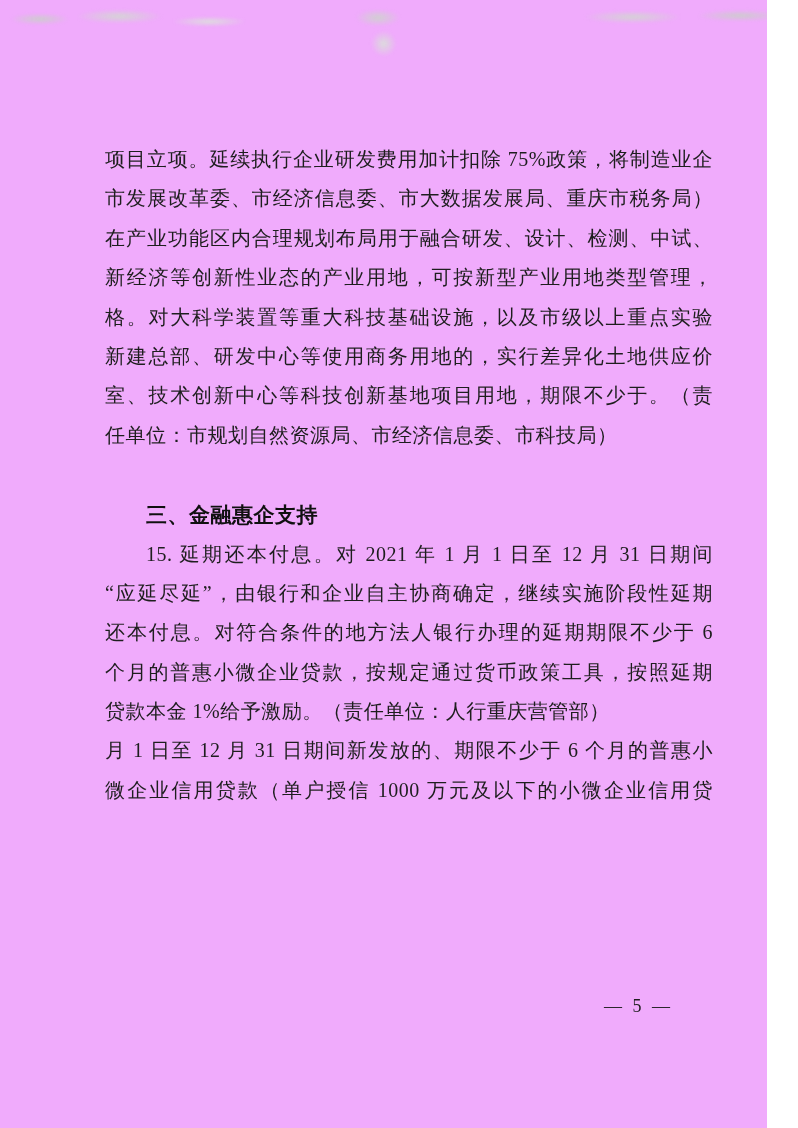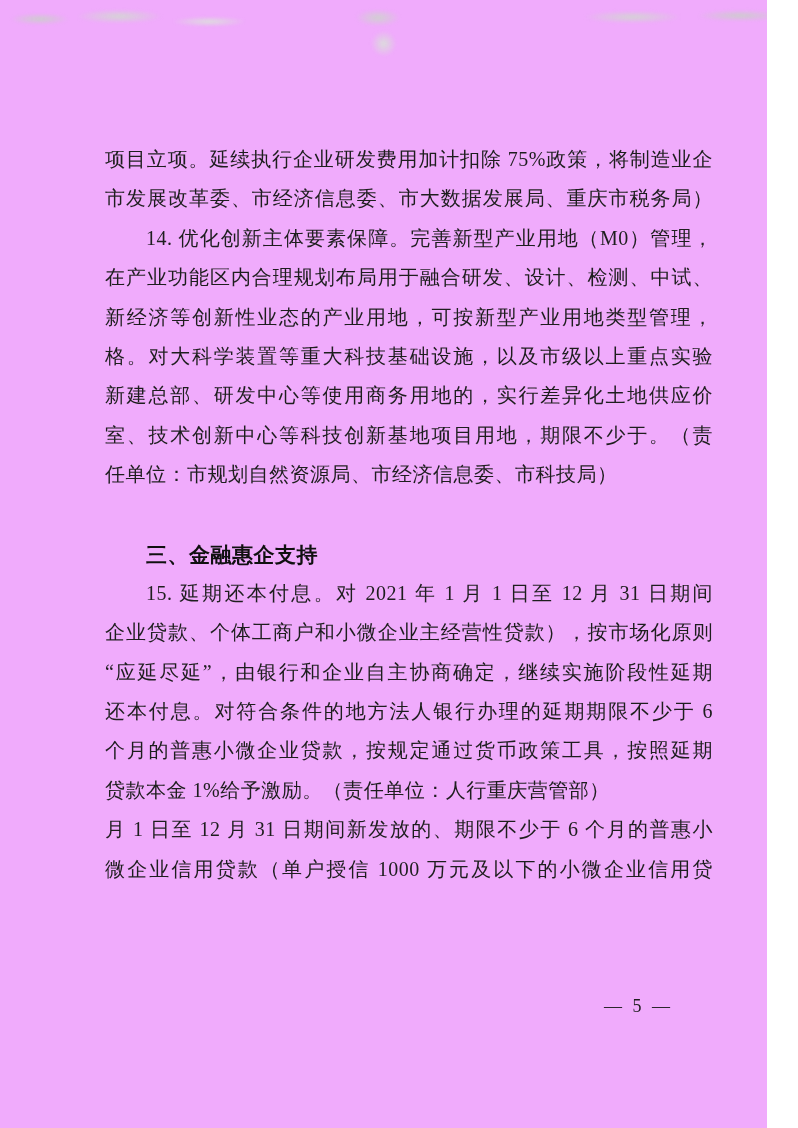--- a/index.html
+++ b/index.html
@@ -82,30 +82,28 @@
 <body>
 
 <div class="page">
   <div class="speck speck-left"></div>
   <div class="speck speck-mid"></div>
   <div class="speck speck-right"></div>
 
   <div class="text-block">
       <div class="line fill">项目立项。延续执行企业研发费用加计扣除 75%政策，将制造业企</div>
       <div class="line fill">市发展改革委、市经济信息委、市大数据发展局、重庆市税务局）</div>
-      <div class="line fill indent">14. 优化创新主体要素保障。完善新型产业用地（M0）管理，</div>
       <div class="line fill">在产业功能区内合理规划布局用于融合研发、设计、检测、中试、</div>
       <div class="line fill">新经济等创新性业态的产业用地，可按新型产业用地类型管理，</div>
       <div class="line fill">格。对大科学装置等重大科技基础设施，以及市级以上重点实验</div>
       <div class="line fill">新建总部、研发中心等使用商务用地的，实行差异化土地供应价</div>
       <div class="line fill">室、技术创新中心等科技创新基地项目用地，期限不少于。（责</div>
       <div class="line">任单位：市规划自然资源局、市经济信息委、市科技局）</div>
       <div class="line heading indent">三、金融惠企支持</div>
       <div class="line fill indent">15. 延期还本付息。对 2021 年 1 月 1 日至 12 月 31 日期间</div>
-      <div class="line fill">企业贷款、个体工商户和小微企业主经营性贷款），按市场化原则</div>
       <div class="line fill">“应延尽延”，由银行和企业自主协商确定，继续实施阶段性延期</div>
       <div class="line fill">还本付息。对符合条件的地方法人银行办理的延期期限不少于 6</div>
       <div class="line fill">个月的普惠小微企业贷款，按规定通过货币政策工具，按照延期</div>
       <div class="line">贷款本金 1%给予激励。（责任单位：人行重庆营管部）</div>
       <div class="line fill">月 1 日至 12 月 31 日期间新发放的、期限不少于 6 个月的普惠小</div>
       <div class="line fill">微企业信用贷款（单户授信 1000 万元及以下的小微企业信用贷</div>
     </div>
 
   <div class="page-number">— 5 —</div>
 </div>

